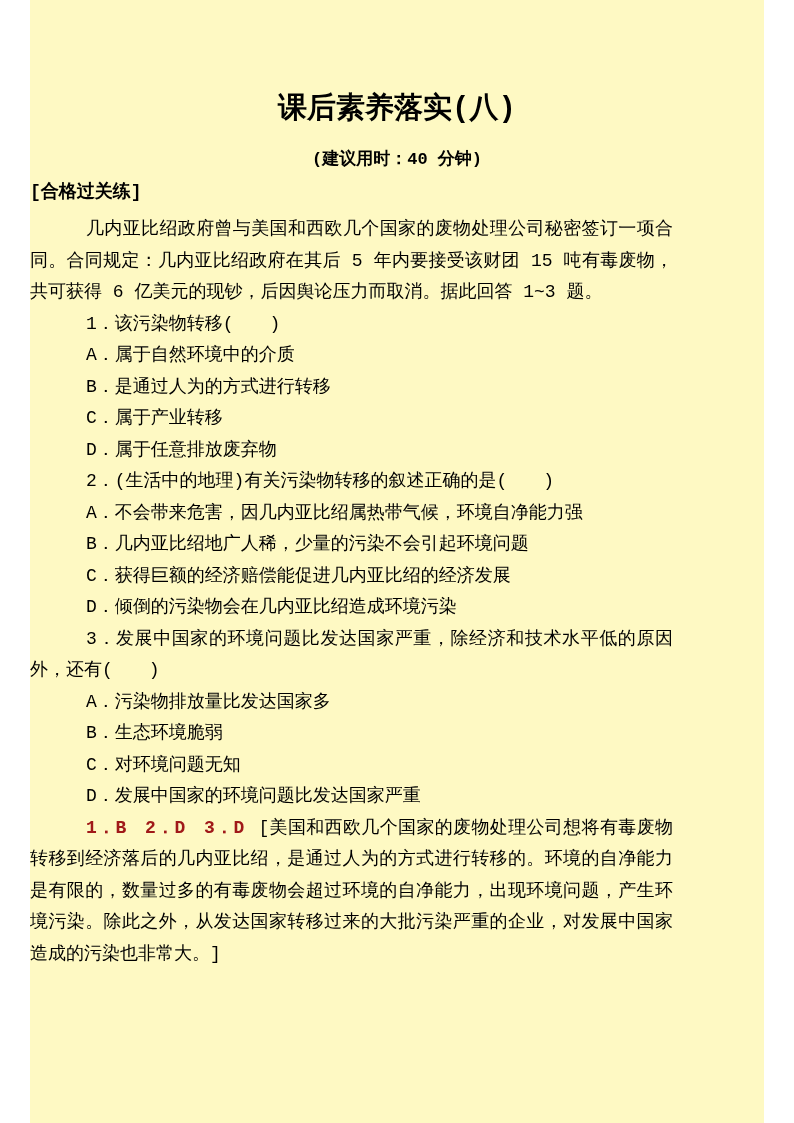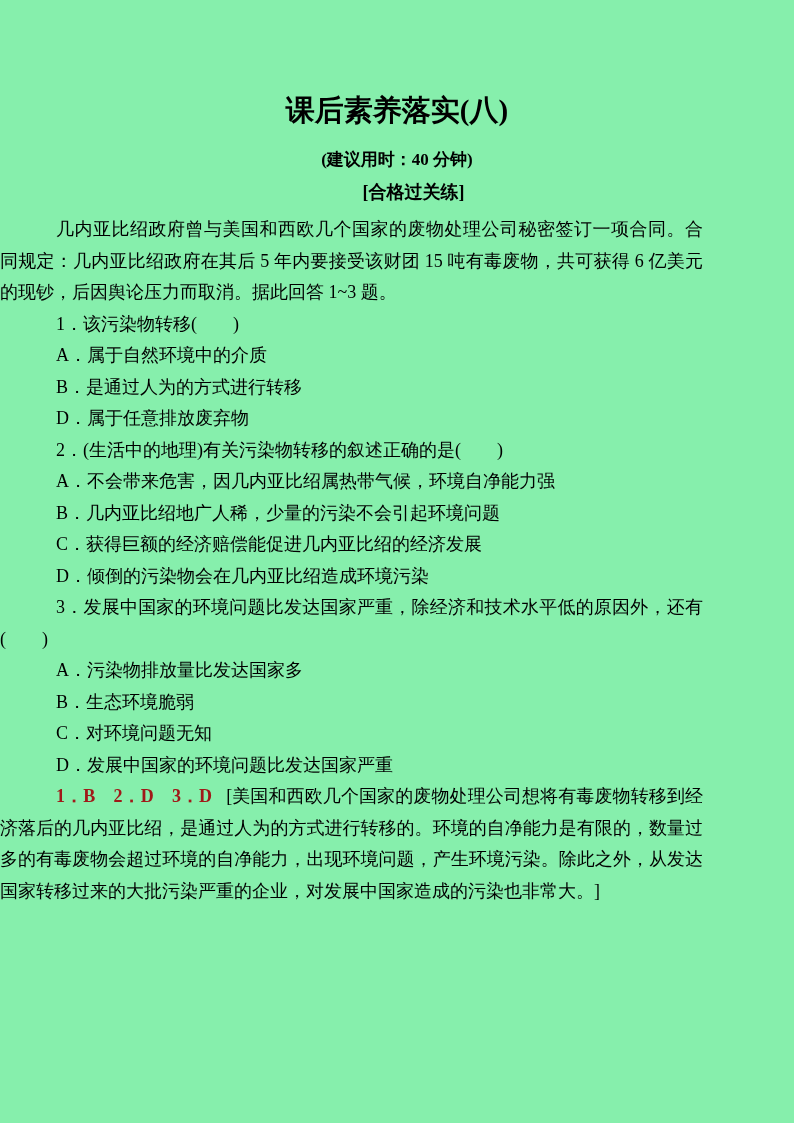--- a/index.html
+++ b/index.html
@@ -2,26 +2,26 @@
 <html lang="zh"><head>
 <meta charset="utf-8">
 <style>
   html, body {
     margin: 0;
     padding: 0;
     background: #ffffff;
   }
   .page {
     position: relative;
-    width: 794px;
+    width: 734px;
     height: 1123px;
     margin: 0 auto;
-    background: #86efac;
+    background: #fef9c3;
     overflow: hidden;
-    font-family: Liberation Serif, serif;
+    font-family: Liberation Mono, monospace;
     color: #000000;
     box-sizing: border-box;
     padding-top: 88px;
   }
   .content {
     margin-right: 91px; 
   }
   .doc-title {
     font-size: 29px;
     font-weight: bold;
@@ -33,23 +33,22 @@
     font-size: 17px;
     font-weight: bold;
     line-height: 24px;
     text-align: center;
     margin: 16px 0 0 0;
   }
   .section-header {
     font-size: 18px;
     font-weight: bold;
     line-height: 25px;
-    text-align: center;
+    text-align: left;
     margin: 8px 0 0 0;
-    padding-left: 33px;
   }
   .body-text {
     margin-top: 9px;
   }
   .para {
     font-size: 18px;
     line-height: 31.5px;
     text-align: justify;
     text-indent: 56px;
     margin: 0;
@@ -77,20 +76,21 @@
   <p class="section-header">[合格过关练]</p>
 
   <div class="content body-text">
 
     <p class="para">几内亚比绍政府曾与美国和西欧几个国家的废物处理公司秘密签订一项合同。合同规定：几内亚比绍政府在其后 5 年内要接受该财团 15 吨有毒废物，共可获得 6 亿美元的现钞，后因舆论压力而取消。据此回答 1~3 题。</p>
 
     <div>
       <p class="para">1．该污染物转移(　　)</p>
       <p class="option-line">A．属于自然环境中的介质</p>
       <p class="option-line">B．是通过人为的方式进行转移</p>
+      <p class="option-line">C．属于产业转移</p>
       <p class="option-line">D．属于任意排放废弃物</p>
     </div>
 
     <div>
       <p class="para">2．(生活中的地理)有关污染物转移的叙述正确的是(　　)</p>
       <p class="option-line">A．不会带来危害，因几内亚比绍属热带气候，环境自净能力强</p>
       <p class="option-line">B．几内亚比绍地广人稀，少量的污染不会引起环境问题</p>
       <p class="option-line">C．获得巨额的经济赔偿能促进几内亚比绍的经济发展</p>
       <p class="option-line">D．倾倒的污染物会在几内亚比绍造成环境污染</p>
     </div>

